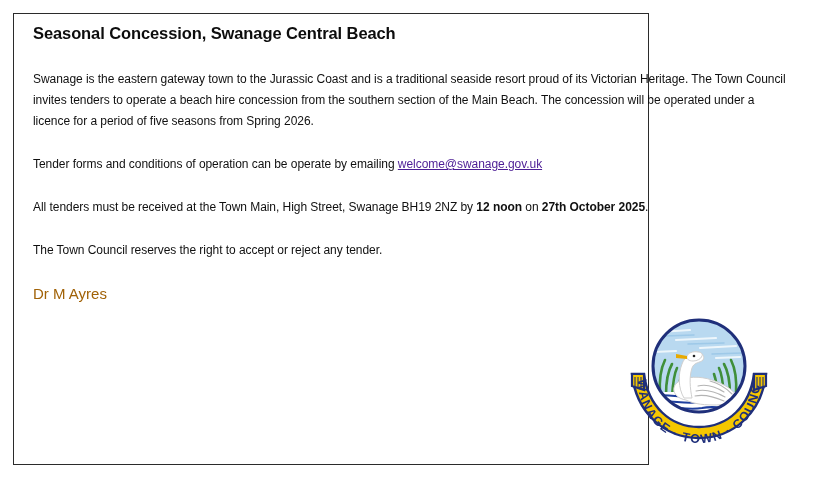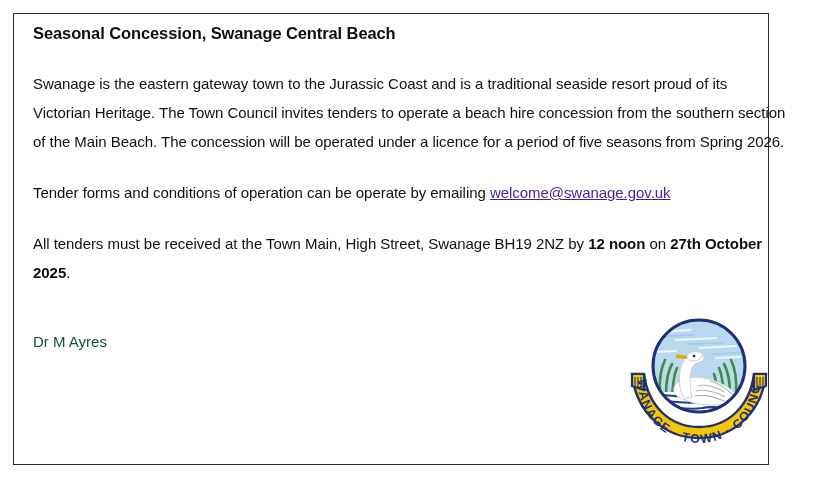--- a/index.html
+++ b/index.html
@@ -10,59 +10,59 @@
   body {
     width: 818px;
     height: 482px;
     font-family: "Liberation Sans", sans-serif;
     overflow: hidden;
   }
   #notice-frame {
     position: absolute;
     left: 13px;
     top: 13px;
-    width: 756px;
+    width: 636px;
     height: 452px;
     box-sizing: border-box;
     border: 1.5px solid #2b2b2b;
     background: #ffffff;
   }
   #notice-body {
     position: absolute;
     left: 19px;
     top: 6px;
     width: 754px;
   }
   .headline {
     font-size: 16.5px;
     font-weight: bold;
     color: #0d0d0d;
     line-height: 27px;
     letter-spacing: -0.1px;
     white-space: nowrap;
   }
   .para {
-    font-size: 15px;
+    font-size: 12px;
     color: #101010;
-    line-height: 29px;
+    line-height: 21px;
     letter-spacing: -0.05px;
   }
   .spacer {
     height: 22px;
   }
   .maillink {
     color: #4c1d95;
     text-decoration: underline;
   }
   .b {
     font-weight: bold;
   }
   .sig-line {
     font-size: 15px;
-    color: #14532d;
+    color: #a16207;
     line-height: 22.5px;
   }
   #crest {
     position: absolute;
     left: 610px;
     top: 294px;
     width: 150px;
     height: 136px;
   }
 </style>
@@ -81,20 +81,21 @@
     <div class="spacer"></div>
 
     <div class="para"><span>Tender forms and conditions of operation can be operate by emailing </span><a class="maillink" href="#">welcome@swanage.gov.uk</a></div>
 
     <div class="spacer"></div>
 
     <div class="para"><span>All tenders must be received at the Town Main, High Street, Swanage BH19 2NZ by </span><span class="b">12 noon</span><span> on </span><span class="b">27th October 2025</span><span>.</span></div>
 
     <div class="spacer"></div>
 
+    <div class="para">The Town Council reserves the right to accept or reject any tender.</div>
 
     <div class="spacer"></div>
 
     <div class="sig-line">Dr M Ayres</div>
 
   </div>
 
   <svg id="crest" viewBox="0 0 150 136" aria-hidden="true">
     <defs>
       <clipPath id="discClip">

